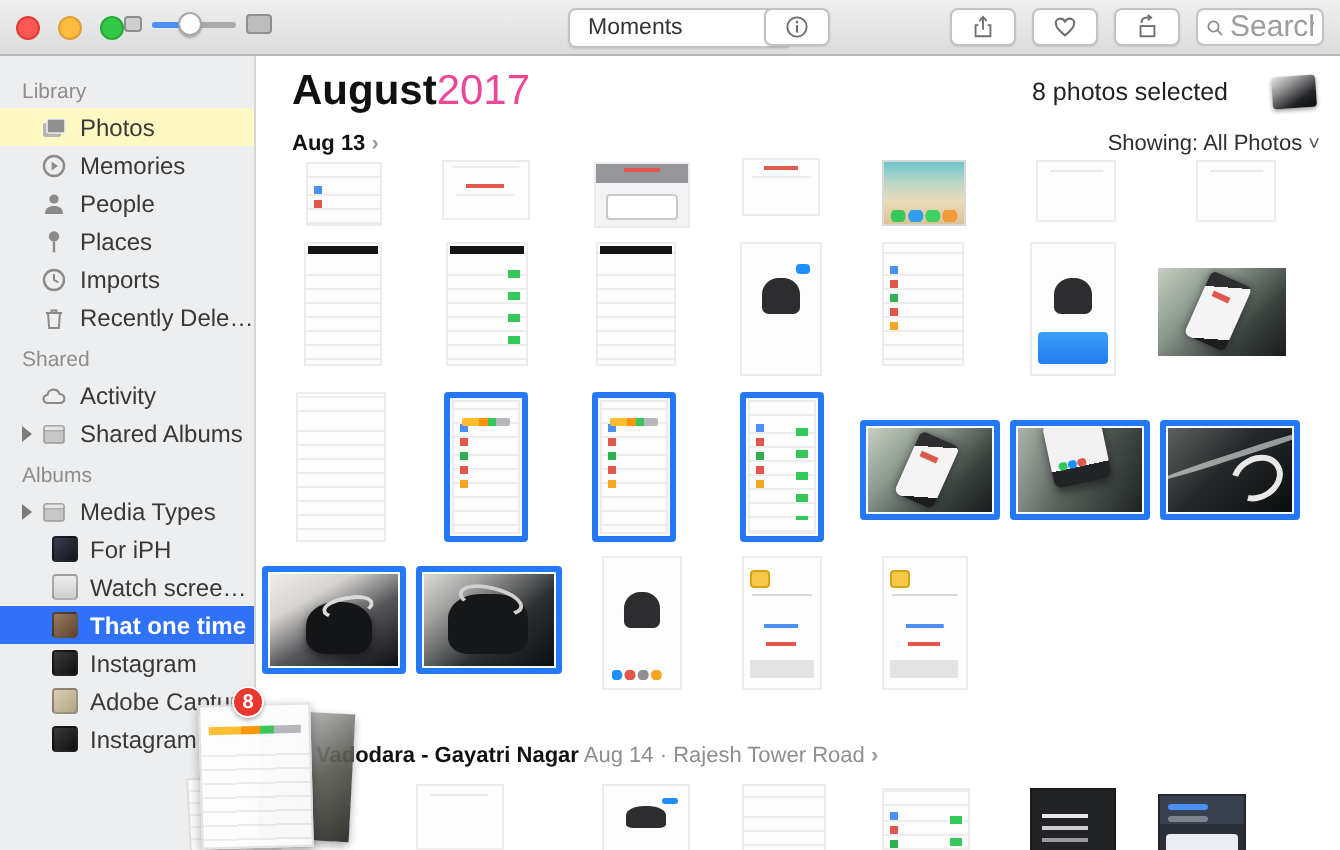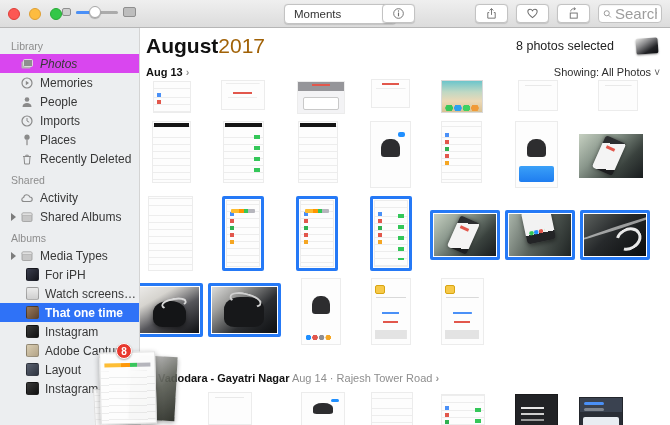--- a/index.html
+++ b/index.html
@@ -38,41 +38,41 @@
           display:flex; align-items:center; justify-content:center; box-shadow:0 .5px 1px rgba(0,0,0,.12); }
   .tbtn svg { width:13px; height:13px; }
   .tbtn.info { margin-right:52px; }
   .searchbox { width:64px; height:19px; background:#fff; border:1px solid #c3c3c3; border-radius:4px;
                display:flex; align-items:center; padding:0 4px; gap:3px; box-shadow:inset 0 .5px 1px rgba(0,0,0,.08); }
   .searchbox input { border:0; outline:0; width:42px; font-size:15px; color:#333; background:transparent;
                      font-family:"Liberation Sans", sans-serif; }
   .searchbox input::placeholder { color:#9d9d9d; }
 
   
-  .sidebar { position:absolute; left:0; top:28px; width:140px; bottom:0; background:#eceef0;
+  .sidebar { position:absolute; left:0; top:28px; width:128px; bottom:0; background:#eceef0;
              border-right:1px solid #d4d4d4; z-index:10; padding-top:6px; }
   .sec-head { height:16px; line-height:16px; padding-left:11px; font-size:10.5px; color:#8d8d8d; margin-top:4px; }
   .srow { height:19px; display:flex; align-items:center; padding-left:11px; font-size:12px; color:#383838;
           position:relative; white-space:nowrap; overflow:hidden; }
   .srow .disc { width:9px; flex:none; display:flex; align-items:center; }
   .srow .disc i { display:block; width:0; height:0; }
   .disc .right { border-top:4px solid transparent; border-bottom:4px solid transparent; border-left:5px solid #7c7c7c; }
   .disc .down  { border-left:4px solid transparent; border-right:4px solid transparent; border-top:5px solid #7c7c7c; }
   .srow .sic { width:14px; height:14px; flex:none; margin-right:6px; display:flex; align-items:center; justify-content:center; }
   .srow .sic svg { width:14px; height:14px; }
   .srow .athumb { width:13px; height:13px; border-radius:2px; flex:none; margin-right:6px; border:.5px solid rgba(0,0,0,.25); }
-  .srow.sel-gray { background:#d946ef;font-style:italic; }
+  .srow.sel-gray { background:#fef9c3; }
   .srow.sel-blue { background:#2f72f7; color:#fff; font-weight:bold; }
   .srow .slabel { overflow:hidden; text-overflow:ellipsis; }
 
   
   .content { position:absolute; left:128px; top:28px; right:0; bottom:0; background:#fff; overflow:hidden; z-index:5; }
   .mheader { position:absolute; left:0; top:6px; right:0; height:28px; }
   .month { font-size:21px; font-weight:bold; color:#111; margin-left:18px; }
-  .year  { font-size:21px; color:#a16207; }
+  .year  { font-size:21px; color:#ec4899; }
   .selright { position:absolute; right:12px; top:4px; display:flex; align-items:center; gap:22px;
               font-size:12.5px; color:#222; }
   .selthumb { width:22px; height:16px; border-radius:2px;
               background:linear-gradient(150deg,#e8e8e6 0%,#8b8b8d 35%,#222326 70%,#0c0d10 100%);
               transform:rotate(-4deg); box-shadow:0 1px 2px rgba(0,0,0,.4); }
   .subrow { position:absolute; left:0; top:38px; right:0; height:14px; font-size:11px; }
   .date1 { margin-left:18px; font-weight:bold; color:#111; }
   .chev  { color:#9a9a9a; font-weight:bold; font-style:normal; }
   .showing { position:absolute; right:10px; top:0; color:#2e2e2e; }
   .showing .vchev { color:#555; font-size:10px; }
@@ -293,35 +293,35 @@
             <circle cx="7" cy="4.5" r="2.3" fill="#8a8a8a"></circle>
             <path d="M2.5 12 C2.5 9 4.5 8 7 8 C9.5 8 11.5 9 11.5 12 Z" fill="#8a8a8a"></path>
           </svg>
         </span>
         <span class="slabel">People</span>
       </div>
       <div class="srow">
         <span class="disc"></span>
         <span class="sic">
           <svg viewBox="0 0 14 14">
+            <circle cx="7" cy="4.2" r="2.6" fill="#8a8a8a"></circle>
+            <rect x="6.4" y="6.8" width="1.2" height="5.4" fill="#8a8a8a"></rect>
+          </svg>
+        </span>
+        <span class="slabel">Places</span>
+      </div>
+      <div class="srow">
+        <span class="disc"></span>
+        <span class="sic">
+          <svg viewBox="0 0 14 14">
             <circle cx="7" cy="7" r="5" fill="none" stroke="#8a8a8a" stroke-width="1.2"></circle>
             <path d="M7 4 L7 7 L9.2 8.2" stroke="#8a8a8a" stroke-width="1" fill="none"></path>
           </svg>
         </span>
         <span class="slabel">Imports</span>
-      </div>
-      <div class="srow">
-        <span class="disc"></span>
-        <span class="sic">
-          <svg viewBox="0 0 14 14">
-            <circle cx="7" cy="4.2" r="2.6" fill="#8a8a8a"></circle>
-            <rect x="6.4" y="6.8" width="1.2" height="5.4" fill="#8a8a8a"></rect>
-          </svg>
-        </span>
-        <span class="slabel">Places</span>
       </div>
       <div class="srow">
         <span class="disc"></span>
         <span class="sic">
           <svg viewBox="0 0 14 14">
             <path d="M4 4.5 L10 4.5 L9.4 12 L4.6 12 Z" fill="none" stroke="#8a8a8a"></path>
             <line x1="3" y1="4.5" x2="11" y2="4.5" stroke="#8a8a8a"></line>
             <path d="M5.8 4.5 L5.8 3.2 L8.2 3.2 L8.2 4.5" fill="none" stroke="#8a8a8a"></path>
           </svg>
         </span>
@@ -384,26 +384,20 @@
         <span class="disc"></span>
         <span style="width: 6px; flex: 0 0 auto;"></span>
         <span class="athumb" style="background: linear-gradient(135deg, rgb(58, 58, 58), rgb(16, 16, 16));"></span>
         <span class="slabel">Instagram</span>
       </div>
       <div class="srow">
         <span class="disc"></span>
         <span style="width: 6px; flex: 0 0 auto;"></span>
         <span class="athumb" style="background: linear-gradient(135deg, rgb(217, 205, 178), rgb(179, 164, 136));"></span>
         <span class="slabel">Adobe Capture</span>
-      </div>
-      <div class="srow">
-        <span class="disc"></span>
-        <span style="width: 6px; flex: 0 0 auto;"></span>
-        <span class="athumb" style="background: linear-gradient(135deg, rgb(90, 97, 112), rgb(46, 52, 64));"></span>
-        <span class="slabel">Layout</span>
       </div>
       <div class="srow">
         <span class="disc"></span>
         <span style="width: 6px; flex: 0 0 auto;"></span>
         <span class="athumb" style="background: linear-gradient(135deg, rgb(58, 58, 58), rgb(16, 16, 16));"></span>
         <span class="slabel">Instagram</span>
       </div>
     </div>
 
   <div class="content">

